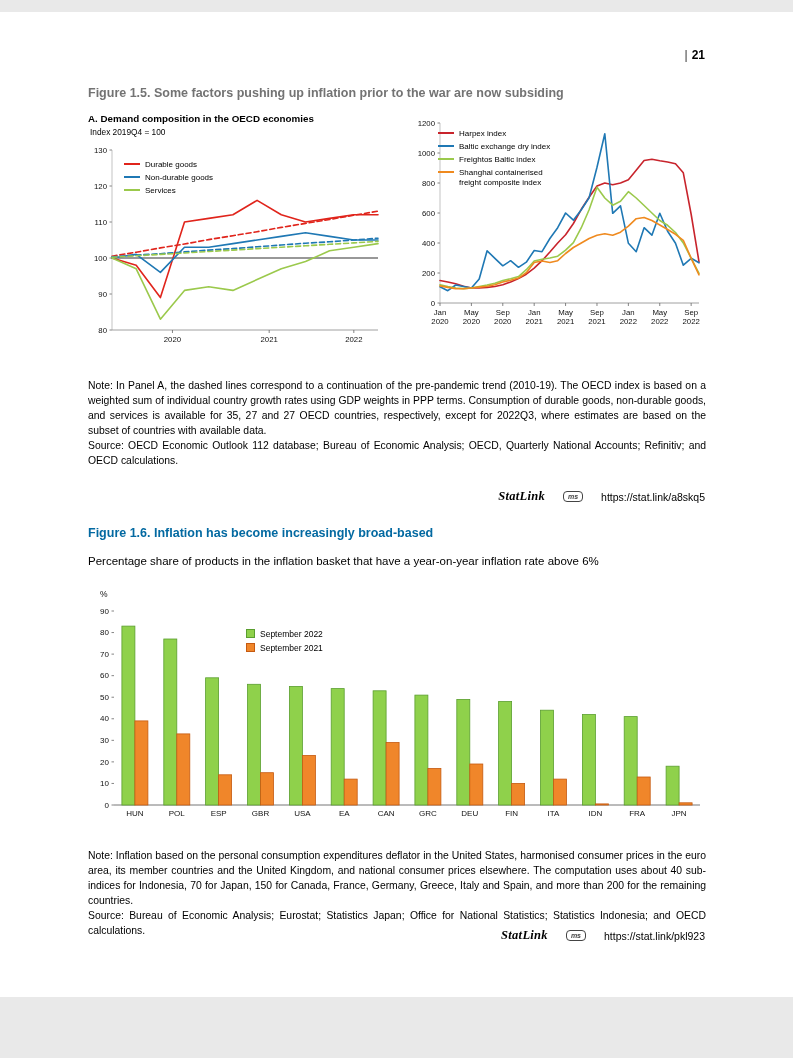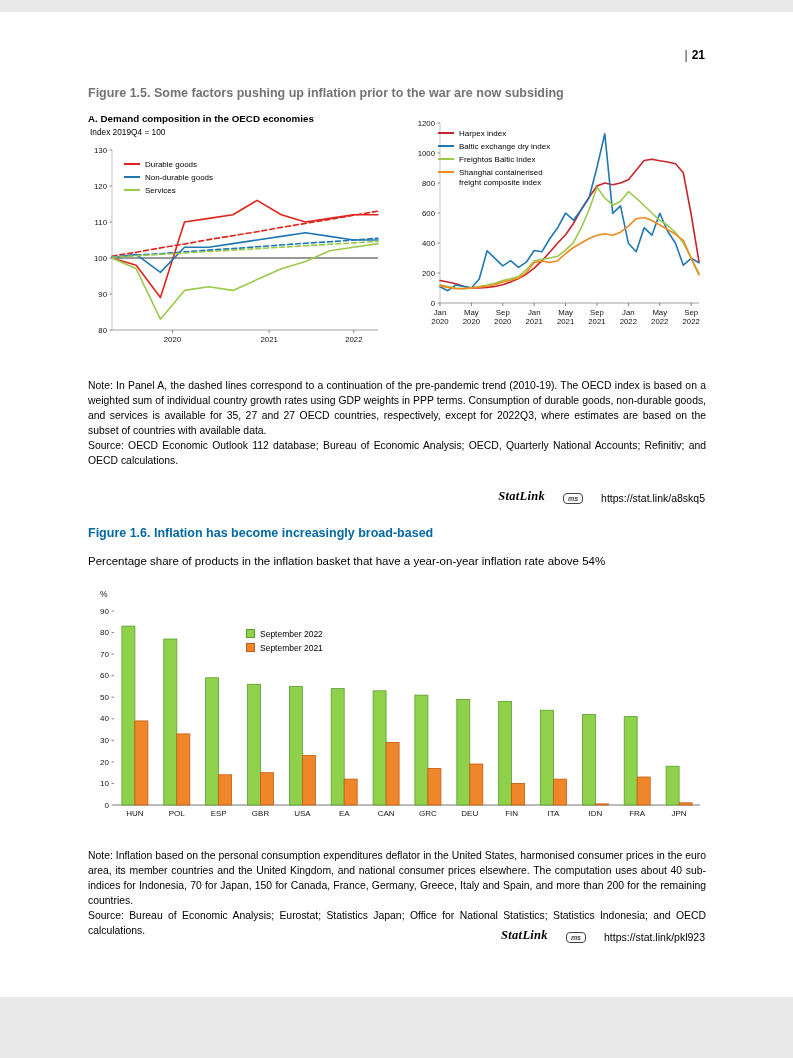--- a/index.html
+++ b/index.html
@@ -29,21 +29,21 @@
   .swatch-box{width:9px;height:9px;border:1px solid;margin-top:0;margin-right:5px;flex:0 0 auto}
   #legendA{left:36px;top:20px}
   #legendB{left:28px;top:16px;width:128px}
   #legendC{left:158px;top:44px;font-size:8.5px}
 
   .note-block{position:absolute;left:88px;width:618px}
   #noteblock15{top:366px}
   #noteblock16{top:836px}
   .note{font-size:10.4px;line-height:1.45;text-align:justify}
 
-  .statlink{position:absolute;right:88px;display:flex;align-items:flex-end;gap:18px}
+  .statlink{position:absolute;right:88px;display:flex;align-items:center;gap:18px}
   #statlink15{top:477px}
   #statlink16{top:916px}
   .statlink-label{font-family:"Liberation Serif",serif;font-weight:700;font-style:italic;font-size:12.5px;letter-spacing:.3px}
   .statlink-icon{display:inline-block;border:1.2px solid #444;border-radius:4px;font-size:7px;font-style:italic;font-weight:700;color:#444;padding:0 4px;height:11px;line-height:10px}
   .statlink-url{font-size:10.5px;color:#000;text-decoration:none;cursor:pointer}
 
   .subtitle{position:absolute;left:88px;top:543px;font-size:11.5px}
   .barchart-area{position:absolute;left:88px;top:573px;width:620px}
 
   .footer{position:absolute;left:88px;top:986px;font-size:9.8px;letter-spacing:.2px}
@@ -190,21 +190,21 @@
     <p class="note">Source: OECD Economic Outlook 112 database; Bureau of Economic Analysis; OECD, Quarterly National Accounts; Refinitiv; and OECD calculations.</p>
   </div>
 
   <div class="statlink" id="statlink15">
     <span class="statlink-label">StatLink</span>
     <span class="statlink-icon">ms</span>
     <a class="statlink-url">https://stat.link/a8skq5</a>
   </div>
 
   <h1 class="fig-title" id="fig16-title" style="color: #0369a1;">Figure 1.6. Inflation has become increasingly broad-based</h1>
-  <p class="subtitle">Percentage share of products in the inflation basket that have a year-on-year inflation rate above 54%</p>
+  <p class="subtitle">Percentage share of products in the inflation basket that have a year-on-year inflation rate above 6%</p>
 
   <section class="barchart-area">
     <div class="chart-wrap">
       <div id="chartC">
           <svg width="620" height="235">
             <text x="21" y="222.7" text-anchor="end" font-size="8" fill="#111">0</text>
             <line x1="23.5" y1="220" x2="26" y2="220" stroke="#666" stroke-width="0.8"></line>
             <text x="21" y="201.14444444444442" text-anchor="end" font-size="8" fill="#111">10</text>
             <line x1="23.5" y1="198.44444444444443" x2="26" y2="198.44444444444443" stroke="#666" stroke-width="0.8"></line>
             <text x="21" y="179.58888888888887" text-anchor="end" font-size="8" fill="#111">20</text>

